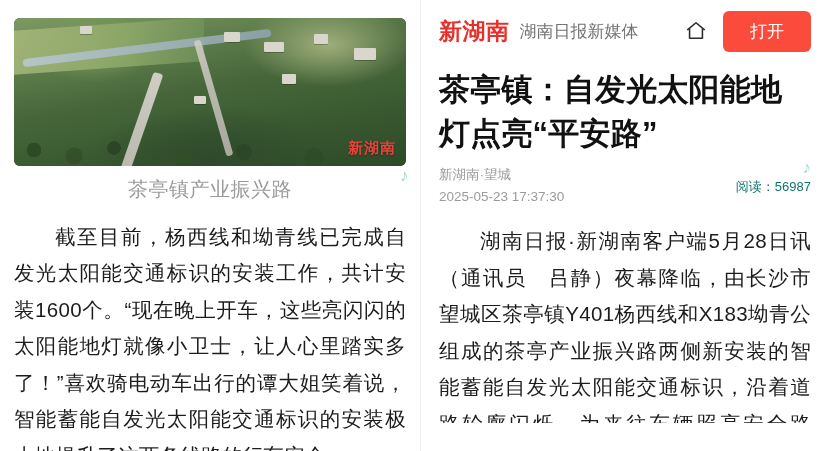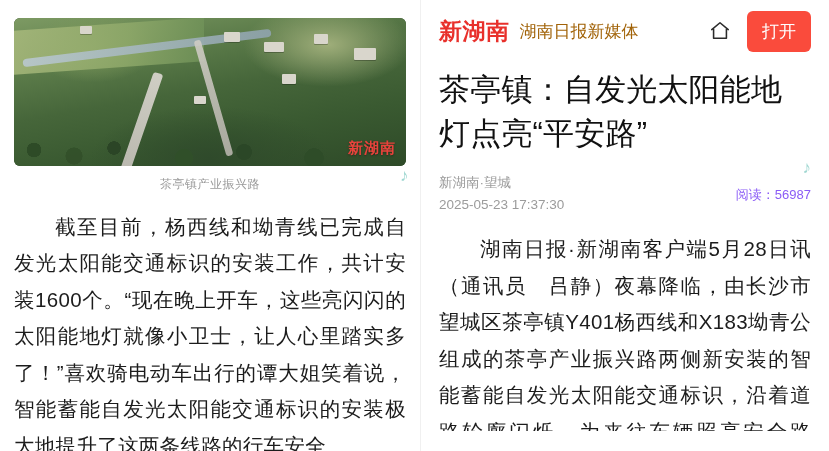--- a/index.html
+++ b/index.html
@@ -122,21 +122,21 @@
     font-weight: 700;
     color: #e8433c;
     letter-spacing: 1px;
     text-shadow: 0 1px 2px rgba(0,0,0,.35);
     font-family: "DejaVu Sans", sans-serif;
   }
 
   .photo-caption {
     width: 392px;
     text-align: center;
-    font-size: 12px;
+    font-size: 20px;
     color: #9a9a9a;
     padding: 10px 0 0 0;
     letter-spacing: .5px;
   }
 
   .note-left {
     position: absolute;
     left: 400px;
     top: 166px;
     font-size: 17px;
@@ -175,66 +175,66 @@
   .brand-logo {
     font-size: 23px;
     font-weight: 700;
     color: #e8302b;
     font-family: "DejaVu Sans", sans-serif;
     letter-spacing: .5px;
     white-space: nowrap;
   }
   .brand-sub {
     font-size: 17px;
-    color: #a16207;
+    color: #737373;
     white-space: nowrap;
   }
   .topbar-spacer { flex: 1 1 auto; }
 
   .home-icon {
     width: 34px;
     height: 34px;
     display: flex;
     align-items: center;
     justify-content: center;
     color: #2b2b2b;
   }
   .open-btn {
     background: #fa4b3c;
     color: #ffffff;
     font-size: 17px;
     border: none;
     border-radius: 6px;
-    padding: 9px 15px;
+    padding: 9px 27px;
     cursor: pointer;
     font-family: Liberation Serif, serif;
   }
 
   .headline {
     font-size: 31px;
     line-height: 1.42;
-    font-weight: 400;
+    font-weight: 700;
     color: #111111;
-    margin: 6px 0 16px 0;
+    margin: 6px 0 8px 0;
     letter-spacing: .2px;
   }
 
   .meta-row {
     display: flex;
     align-items: flex-start;
     margin-top: 4px;
     font-size: 13.5px;
     color: #9b9b9b;
   }
   .meta-left { line-height: 1.6; }
   .meta-right {
     margin-left: auto;
     padding-top: 14px;
     font-size: 13px;
-    color: #8b5cf6;
+    color: #0f766e;
     white-space: nowrap;
   }
 
   .note-right {
     position: absolute;
     right: 18px;
     top: 158px;
     font-size: 17px;
     color: #9fd7d1;
   }

